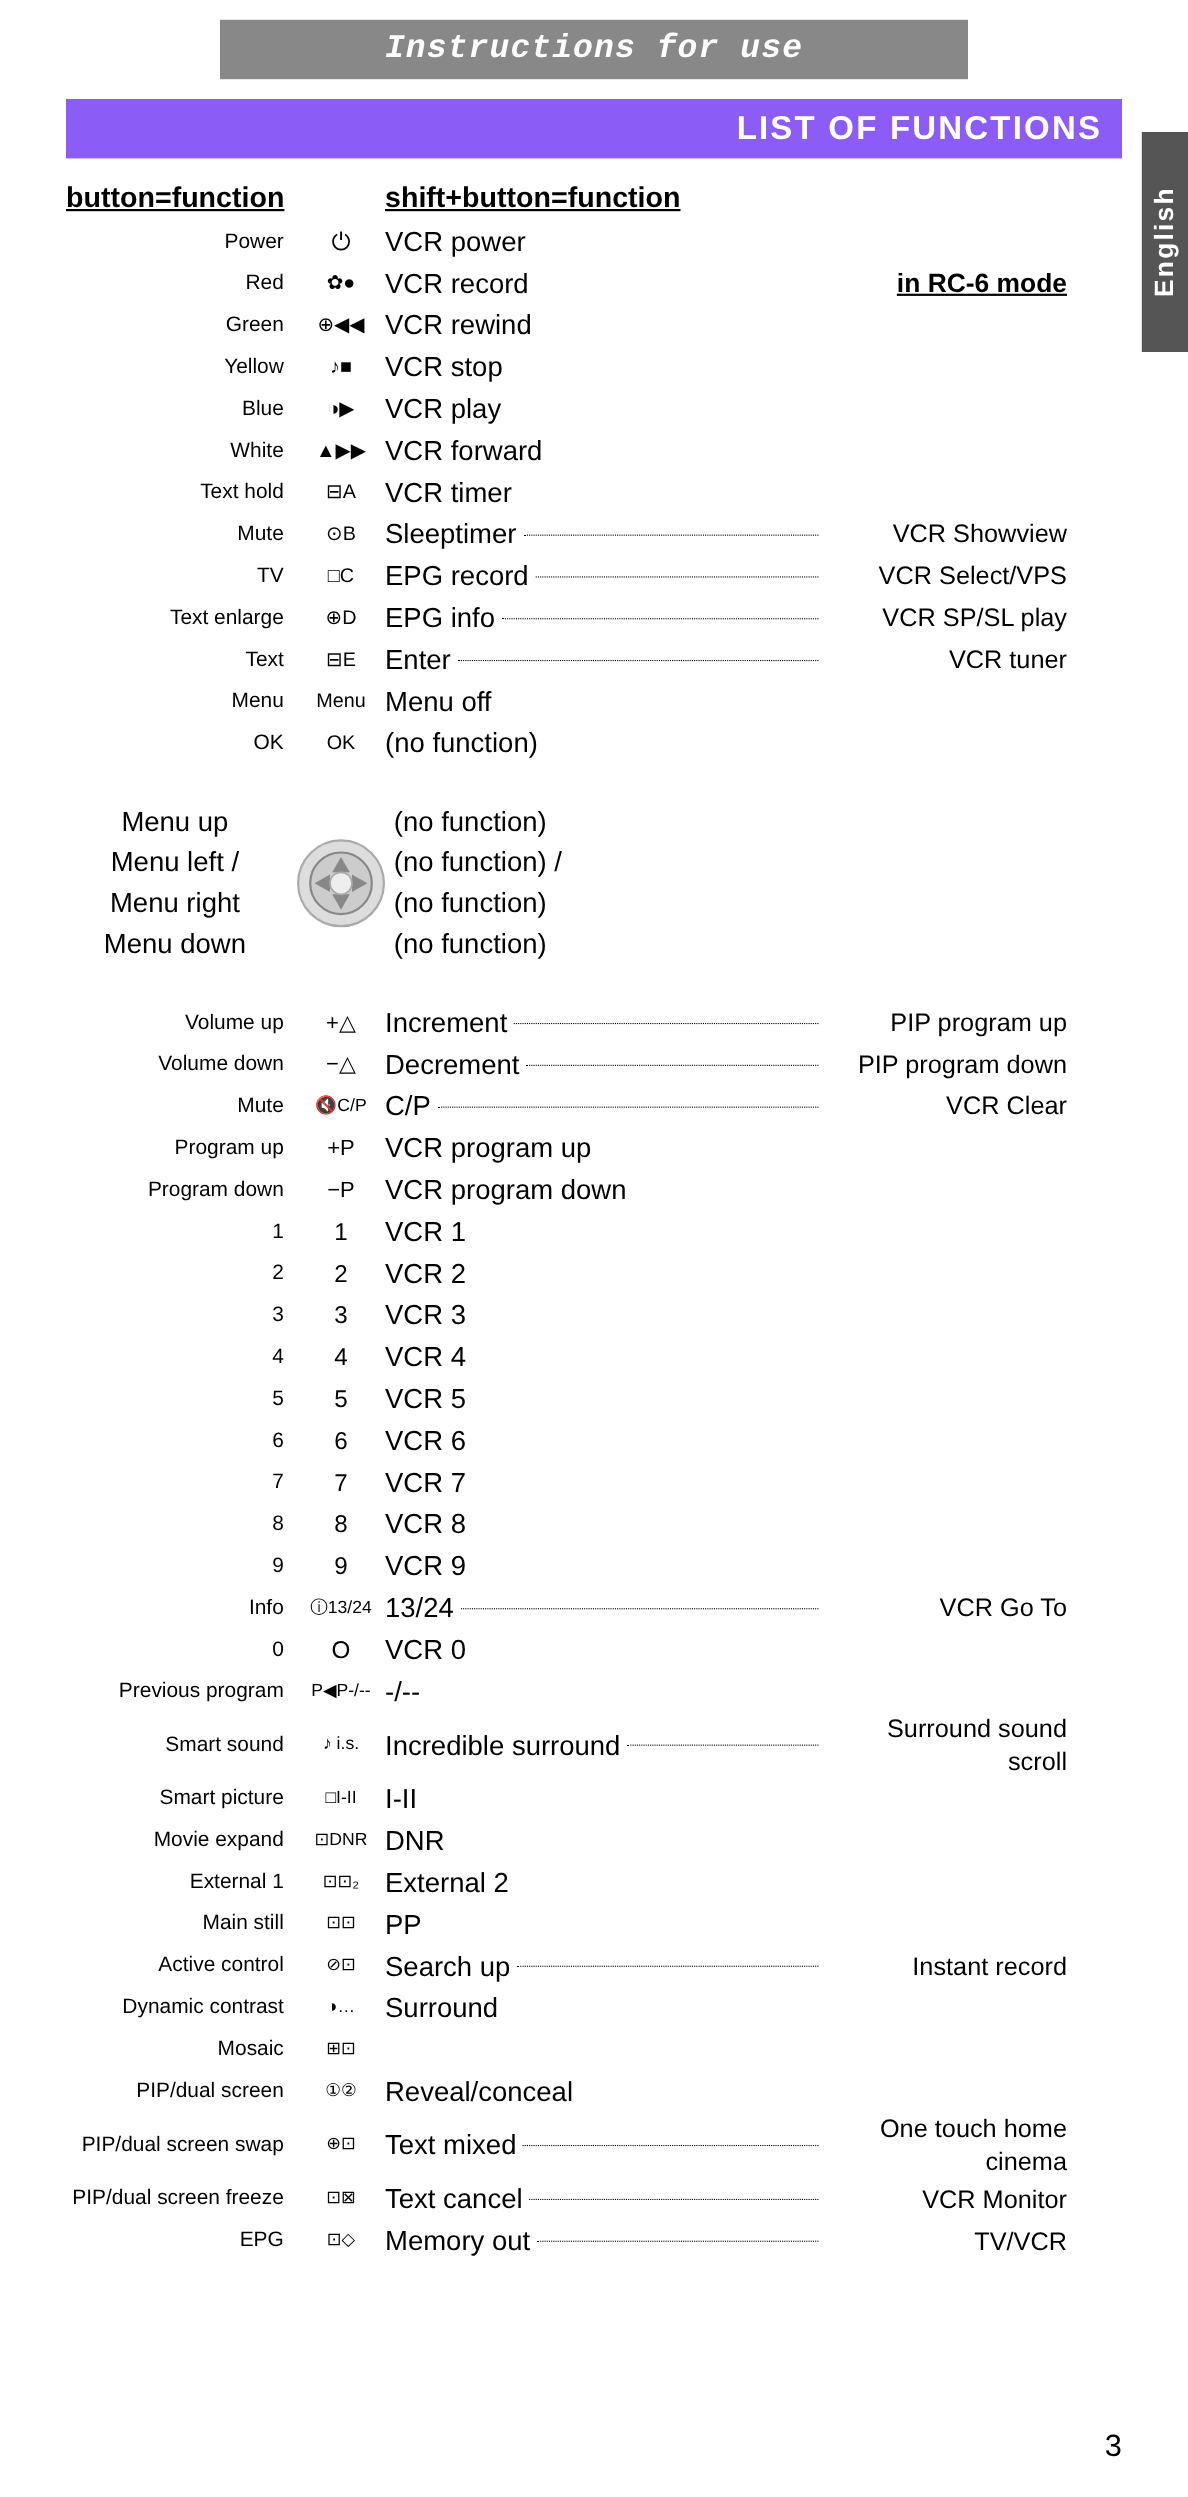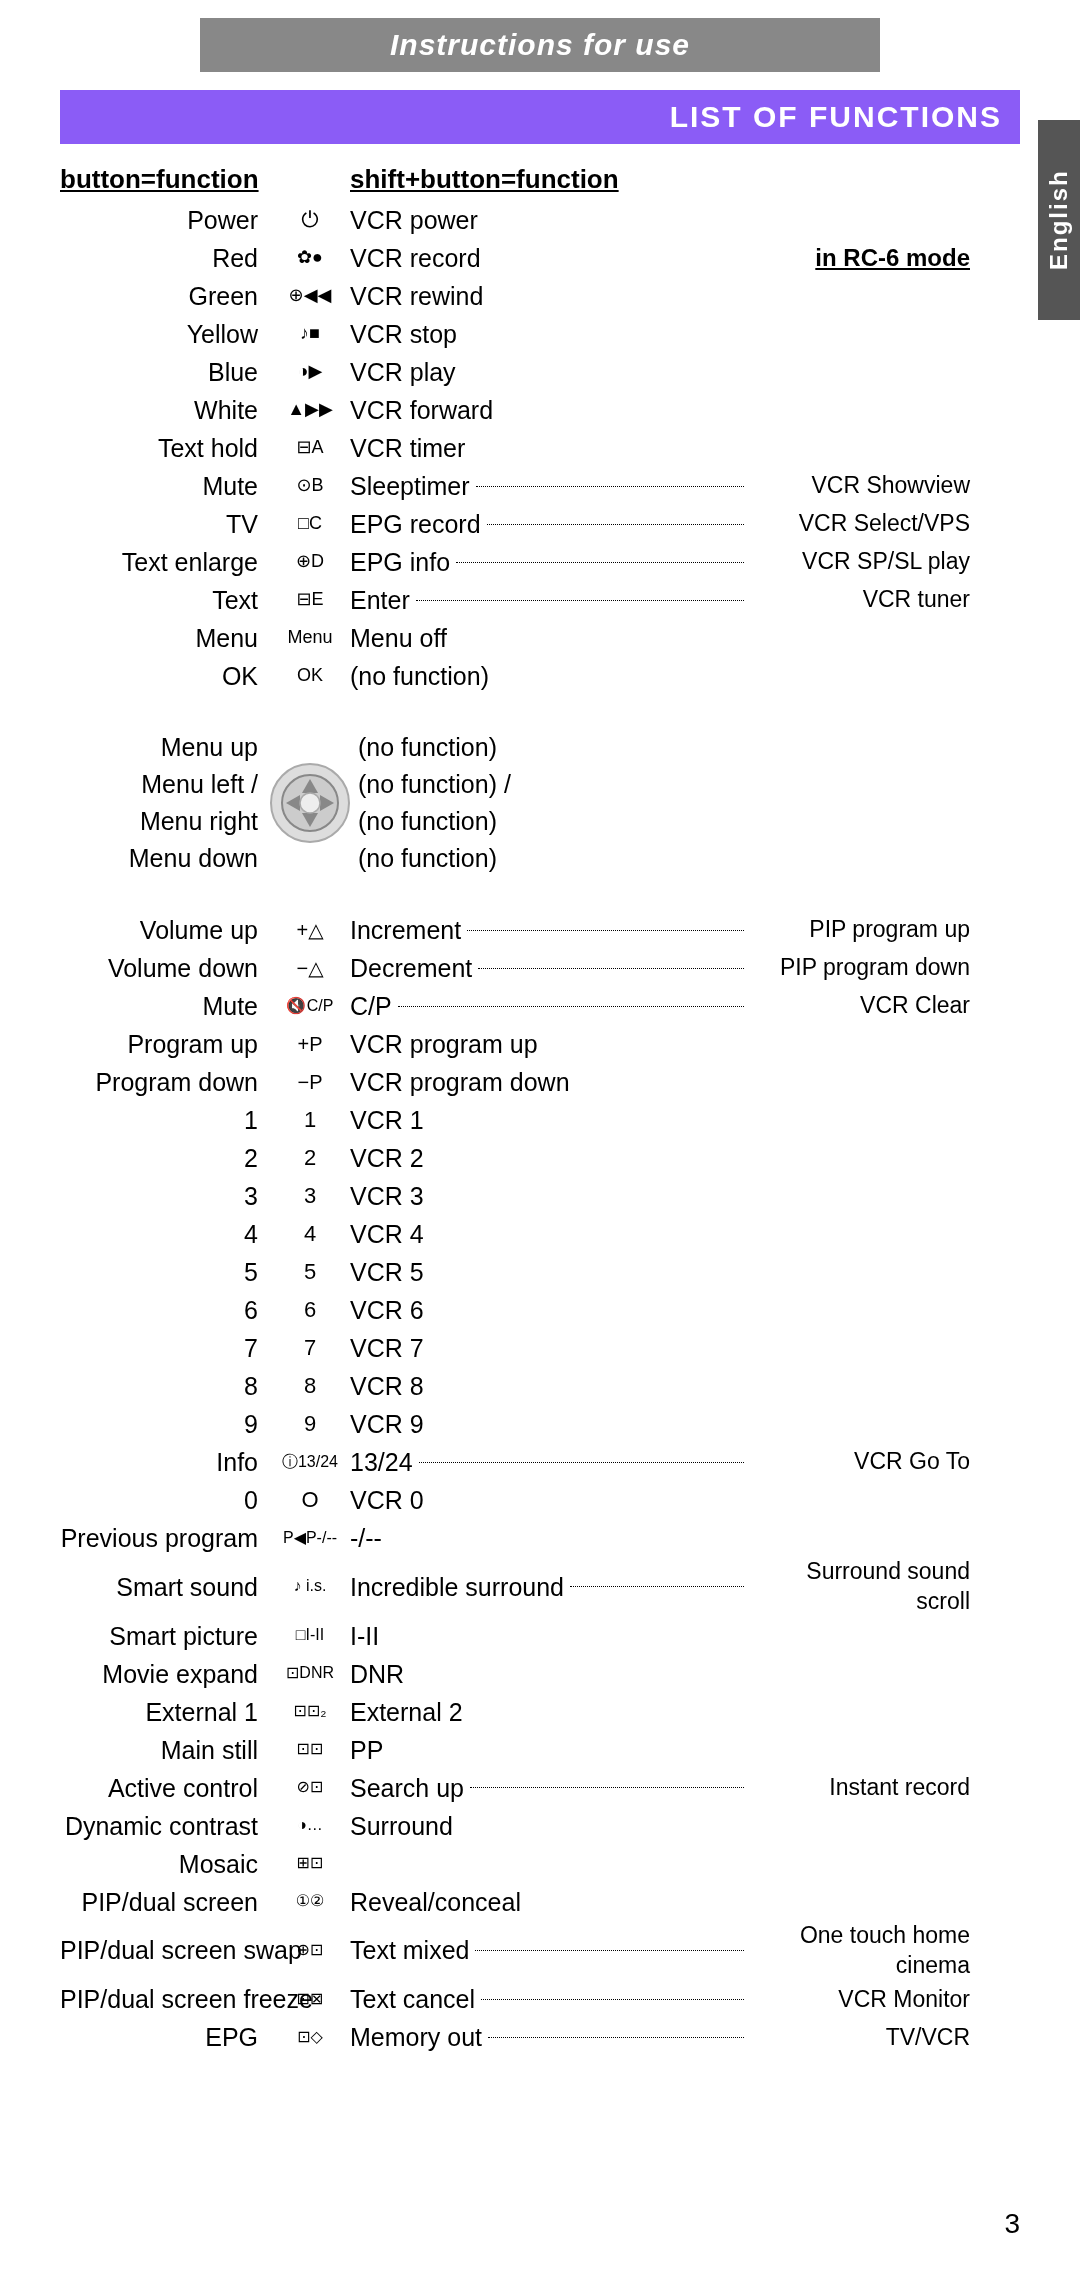--- a/index.html
+++ b/index.html
@@ -12,20 +12,21 @@
       color: #000;
       position: relative;
     }
 
     .page-title-bar {
       background: #888;
       width: 680px;
       margin: 18px auto 0 auto;
       padding: 10px 20px;
       text-align: center;
+      font-family: Liberation Mono, monospace;
     }
     .page-title-bar span {
       font-size: 30px;
       font-style: italic;
       font-weight: bold;
       color: #fff;
       letter-spacing: 1px;
     }
 
     .section-header {
@@ -98,21 +99,21 @@
       min-height: 38px;
       line-height: 1.3;
     }
     .func-row.spacer {
       height: 14px;
     }
     .cell-btn {
       width: 210px;
       text-align: right;
       padding-right: 12px;
-      font-size: 25px;
+      font-size: 19px;
       white-space: nowrap;
     }
     .cell-icon {
       width: 80px;
       text-align: center;
       font-size: 22px;
     }
     .cell-rc6 {
       width: 220px;
       font-size: 23px;
@@ -275,21 +276,21 @@
     <div class="func-row">
       <div class="cell-btn">OK</div>
       <div class="cell-icon" style="font-size:18px;">OK</div>
       <div class="cell-shift-flex">(no function)</div>
       <div class="cell-rc6"></div>
     </div>
 
     <div class="func-row spacer"></div>
 
     <div style="display:flex; align-items:center; min-height:110px;">
-      <div style="width:210px; display:flex; flex-direction:column; align-items:flex-end; padding-right:12px; gap:8px; font-size:25px;">
+      <div style="width:210px; display:flex; flex-direction:column; align-items:center; padding-right:12px; gap:8px; font-size:25px;">
         <span>Menu up</span>
         <span>Menu left /</span>
         <span>Menu right</span>
         <span>Menu down</span>
       </div>
       <div style="width:80px; text-align:center;">
         <div class="nav-body">
           <svg width="60" height="60" viewBox="0 0 60 60">
             <ellipse cx="30" cy="30" rx="28" ry="28" fill="#ccc" stroke="#888" stroke-width="2"></ellipse>
             <polygon points="30,6 22,20 38,20" fill="#888"></polygon>

